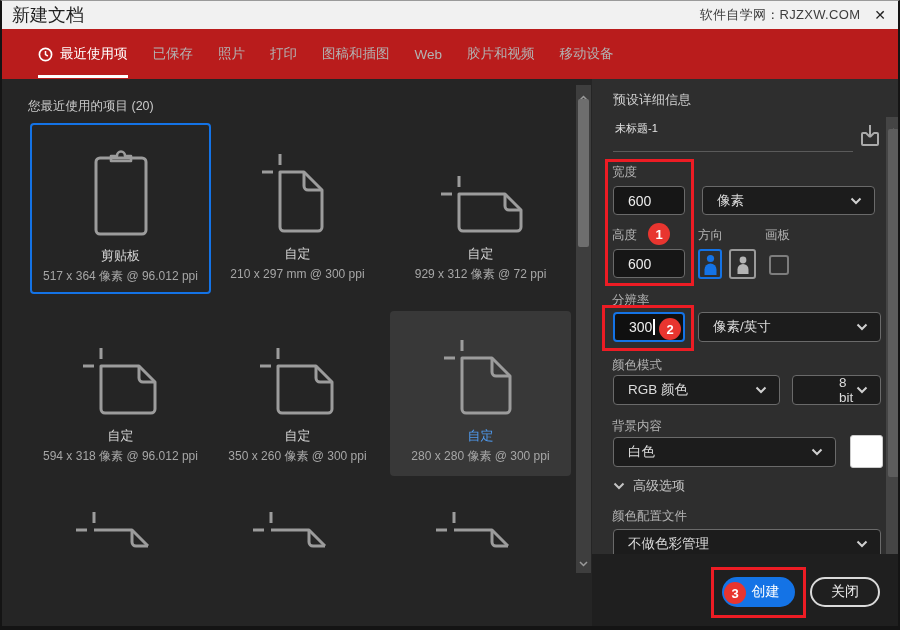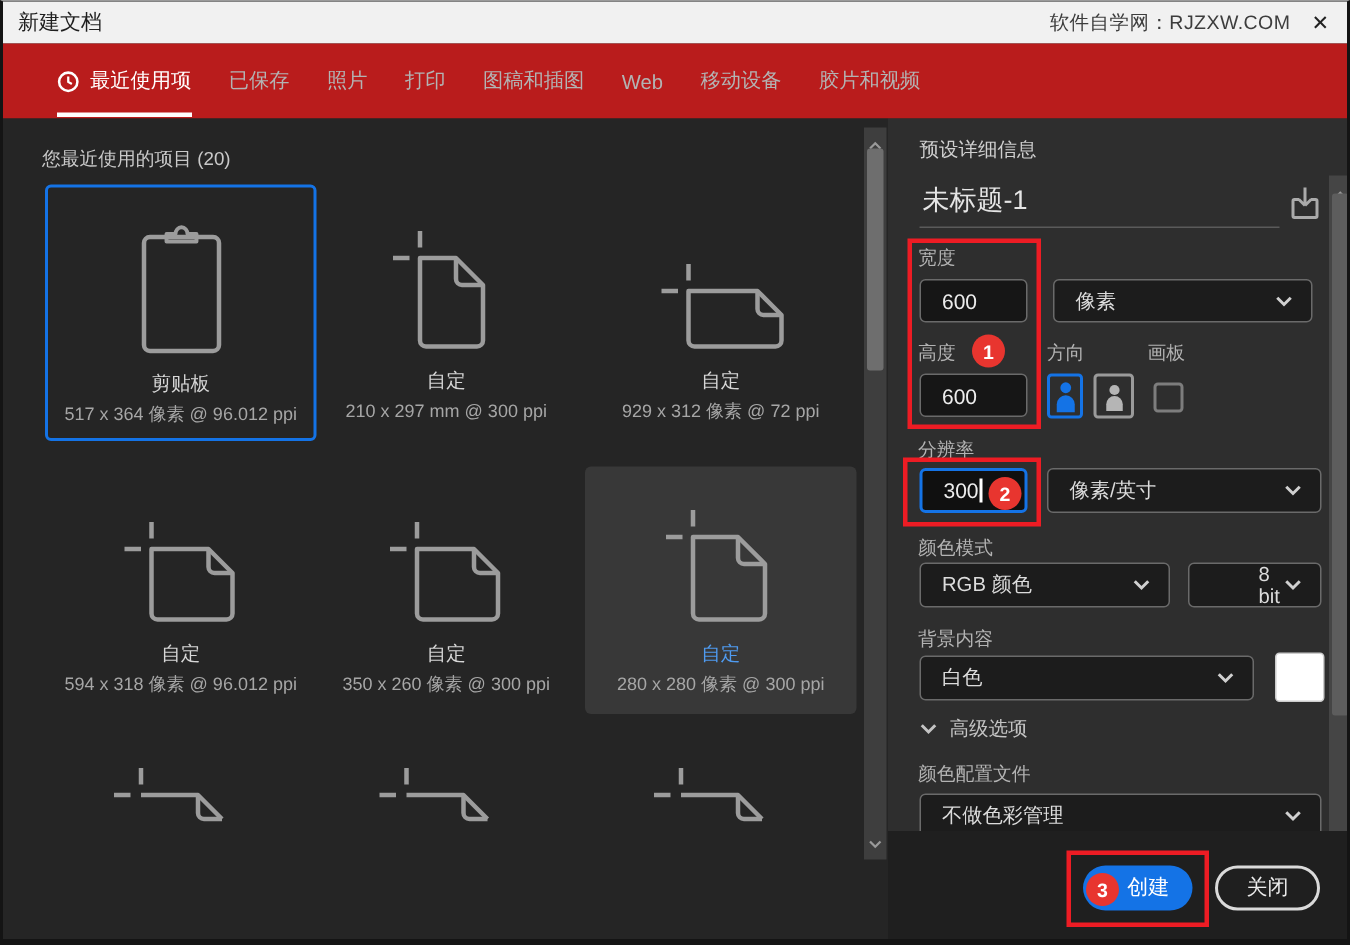--- a/index.html
+++ b/index.html
@@ -1,21 +1,21 @@
 <!DOCTYPE html>
 <html><head>
 <meta charset="utf-8">
 <style>
   html,body{margin:0;padding:0;}
   body{font-family:"Liberation Sans","DejaVu Sans",sans-serif;-webkit-font-smoothing:antialiased;}
   .window{position:relative;width:900px;height:630px;background:#252525;overflow:hidden;
           box-sizing:border-box;border-left:2px solid #141414;border-right:2px solid #141414;border-bottom:4px solid #141414;border-top:1px solid #9a9a9a;}
   
   .titlebar{position:absolute;left:0;top:0;width:100%;height:28px;background:#f1f1f1;display:flex;align-items:center;}
-  .titlebar .title{margin-left:10px;font-size:14px;color:#1f1f1f;}
+  .titlebar .title{margin-left:10px;font-size:18px;color:#1f1f1f;}
   .titlebar .right{margin-left:auto;display:flex;align-items:center;gap:14px;margin-right:12px;}
   .titlebar .site{font-size:13px;color:#3d3d3d;letter-spacing:.3px;}
   .titlebar .close{font-size:14px;color:#222;cursor:default;line-height:1;}
   
   .tabbar{position:absolute;left:0;top:28px;width:100%;height:50px;background:#b91c1c;display:flex;align-items:center;padding-left:36px;box-sizing:border-box;gap:25px;}
   .tab{font-size:13.5px;color:#b3b3b3;white-space:nowrap;position:relative;height:100%;display:flex;align-items:center;gap:7px;}
   .tab.active{color:#ffffff;}
   .tab.active:after{content:"";position:absolute;left:0;right:0;bottom:1px;height:3px;background:#ffffff;}
   
   .leftpanel{position:absolute;left:0;top:78px;width:590px;bottom:0;background:#252525;}
@@ -39,21 +39,21 @@
   
   .scrollbar{position:absolute;background:#3e3e3e;}
   .sb-left{left:574px;top:6px;width:15px;height:488px;}
   .sb-right{right:1px;top:38px;width:15px;height:456px;background:#454545;}
   .sb-thumb{position:absolute;left:2px;right:2px;background:#6e6e6e;border-radius:2px;}
   .sb-chev{position:absolute;left:0;width:100%;text-align:center;}
   
   .rightpanel{position:absolute;left:590px;top:78px;width:310px;bottom:0;background:#2e2e2e;}
   .rp-label{position:absolute;font-size:12.5px;color:#b3b3b3;}
   .rp-header{position:absolute;left:21px;top:12px;font-size:13px;color:#cfcfcf;}
-  .docname{position:absolute;left:23px;top:42px;font-size:18px;color:#e5e5e5;text-align:right;}
+  .docname{position:absolute;left:23px;top:42px;font-size:11px;color:#e5e5e5;text-align:right;}
   .docname-line{position:absolute;left:21px;top:72px;width:240px;height:1px;background:#5a5a5a;}
   .dlicon{position:absolute;left:266px;top:44px;}
   .field{position:absolute;background:#161616;border:1px solid #6a6a6a;border-radius:4px;box-sizing:border-box;
          display:flex;align-items:center;padding-left:14px;font-size:14px;color:#ededed;}
   .dropdown{position:absolute;background:#1c1c1c;border:1px solid #6a6a6a;border-radius:4px;box-sizing:border-box;
             display:flex;align-items:center;padding-left:14px;padding-right:12px;font-size:13.5px;color:#dcdcdc;}
   .dropdown .chev{margin-left:auto;display:flex;}
   .focused{border:2px solid #1473e6;background:#101010;}
   .caret{display:inline-block;width:1.5px;height:16px;background:#ffffff;margin-left:1px;}
   .orient-btn{position:absolute;box-sizing:border-box;border-radius:3px;display:flex;align-items:center;justify-content:center;}
@@ -104,24 +104,24 @@
     <div class="tab">
         <span>打印</span>
       </div>
     <div class="tab">
         <span>图稿和插图</span>
       </div>
     <div class="tab">
         <span>Web</span>
       </div>
     <div class="tab">
+        <span>胶片和视频</span>
+      </div>
+    <div class="tab">
         <span>移动设备</span>
-      </div>
-    <div class="tab">
-        <span>胶片和视频</span>
       </div>
   </div>
 
   <div class="leftpanel">
     <div class="recent-header">您最近使用的项目 (20)</div>
 
     <div class="card selected" style="left:28px;top:44px;height:171px;">
       <div class="iconzone">
         <svg width="58" height="90" viewBox="0 0 58 90">
           <rect x="4" y="11" width="50" height="76" rx="4" class="iconstroke"></rect>

